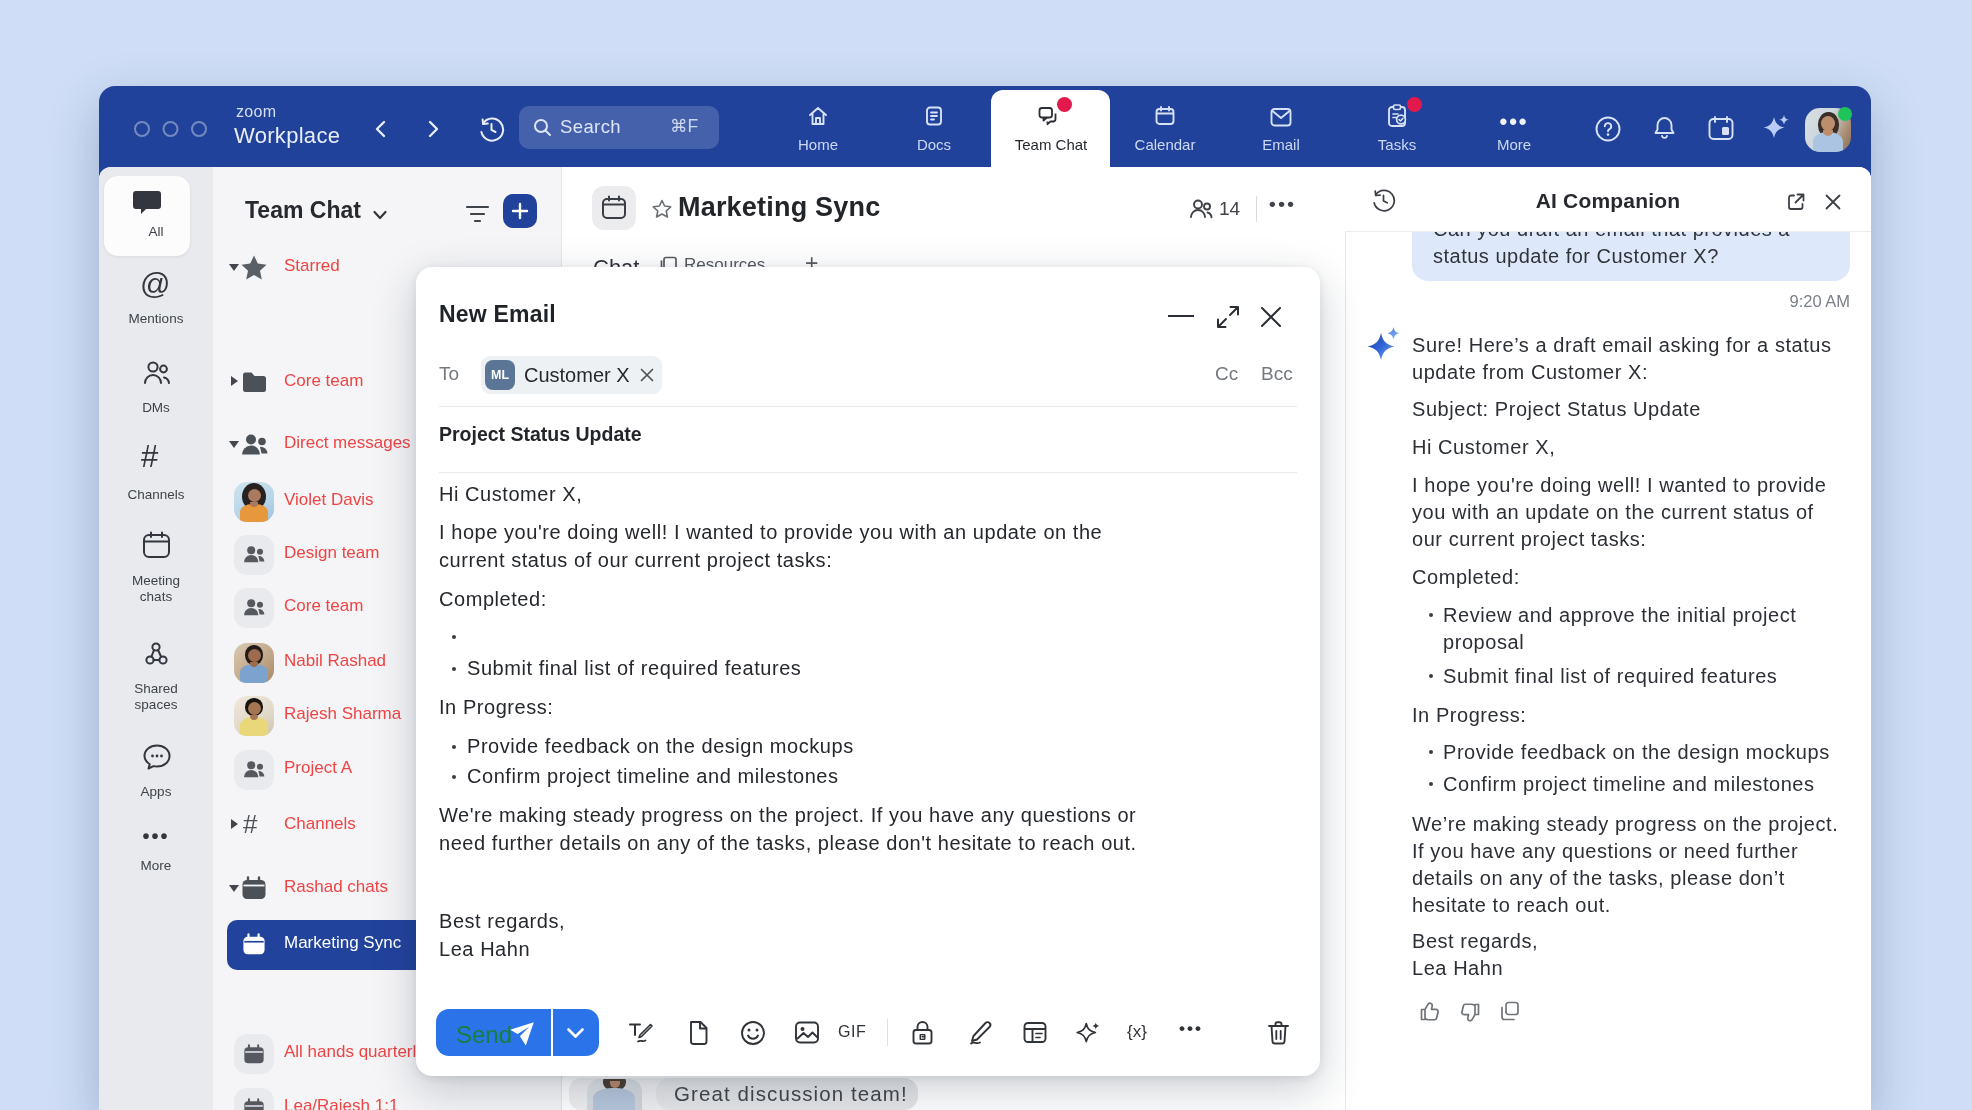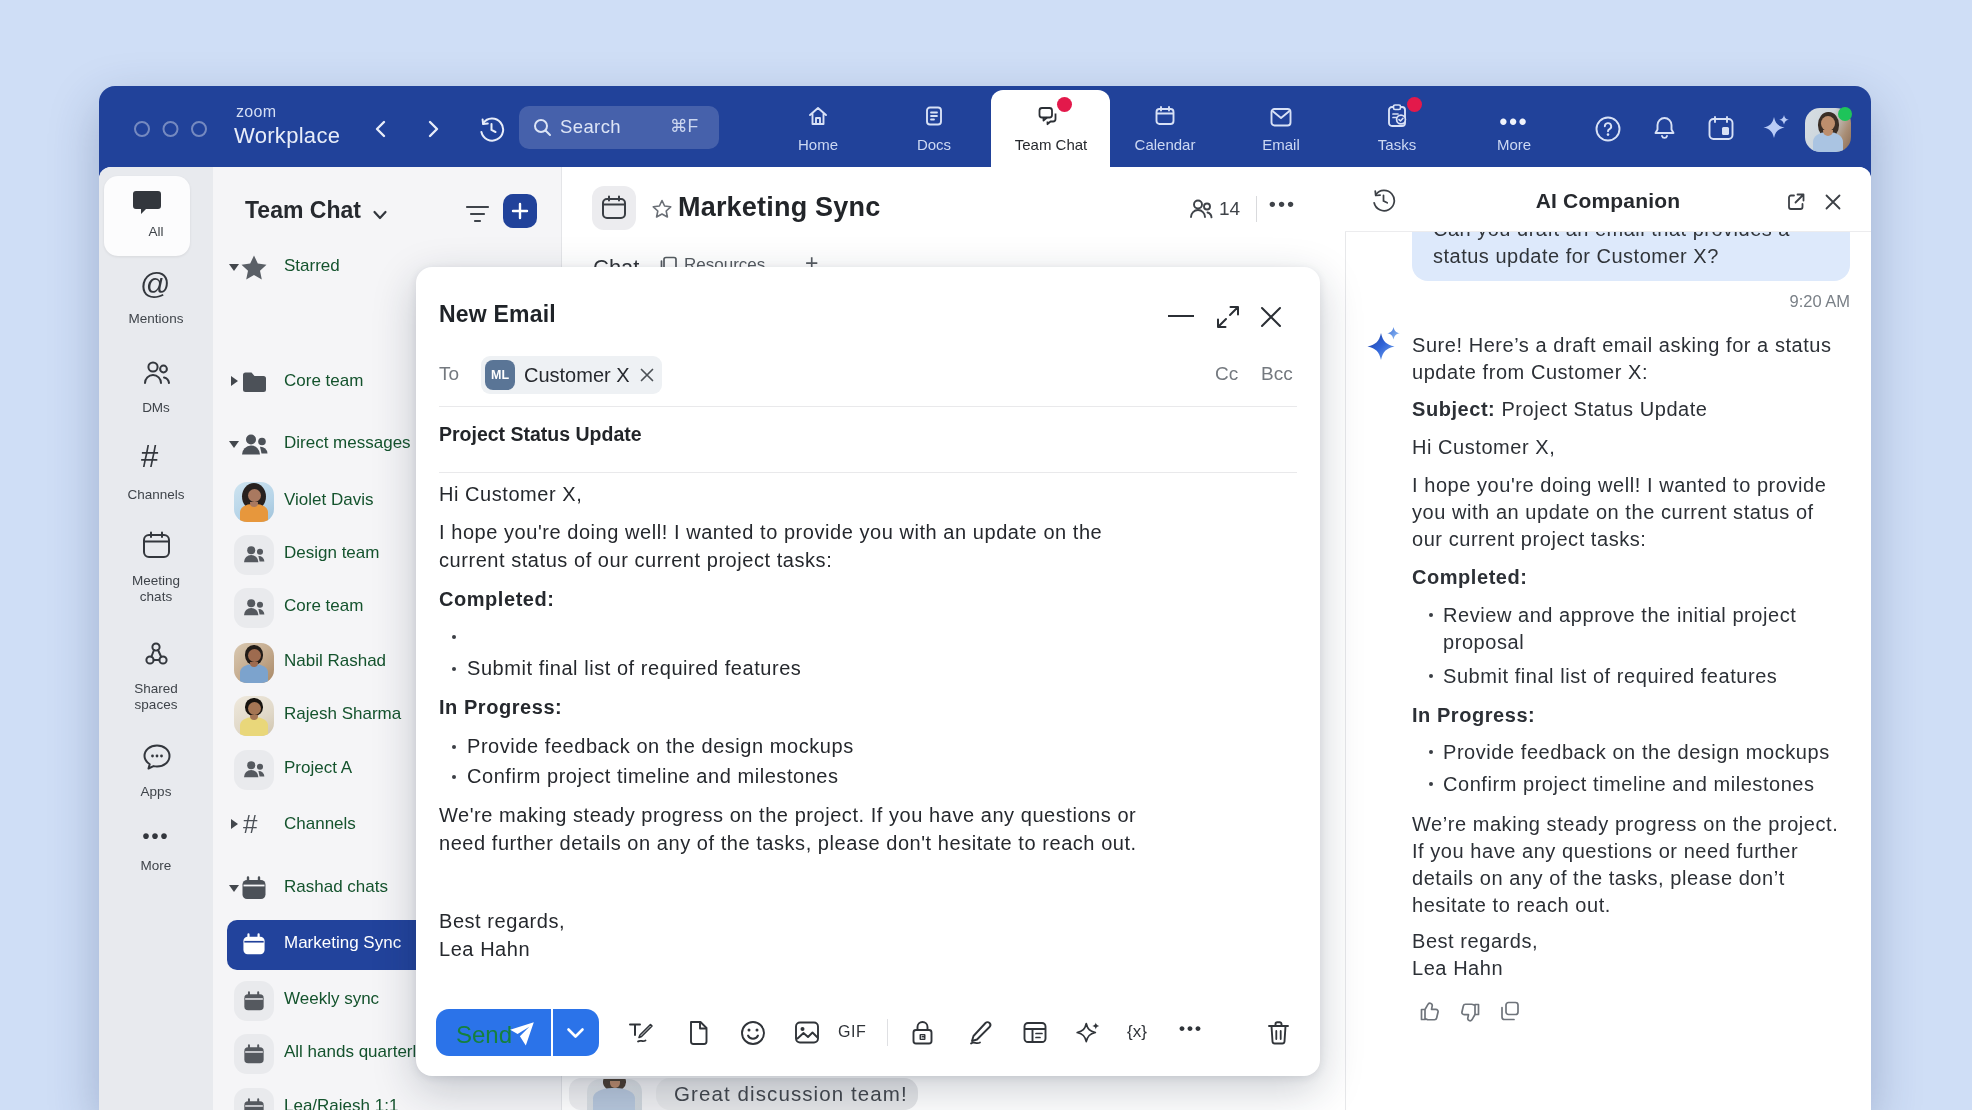--- a/index.html
+++ b/index.html
@@ -12,34 +12,34 @@
   .main { position:absolute; left:0; top:81px; width:1772px; height:943px;
           background:#fff; border-radius:12px 12px 0 0; overflow:hidden; }
   .rail { position:absolute; left:0; top:0; width:114px; height:943px; background:#e8eaee; }
   .chatlist { position:absolute; left:114px; top:0; width:349px; height:943px;
               background:#f5f5f7; border-right:1px solid #e4e5e8; }
   .aihead { position:absolute; left:1246px; top:0; width:526px; height:65px;
             background:#fff; border-bottom:1px solid #ececee; z-index:5; }
   .tblabel { position:absolute; font-size:15px; color:#ccd8f3; text-align:center; width:110px; }
   .raillabel { position:absolute; font-size:13.5px; color:#3f444a; text-align:center; width:114px; line-height:16px; }
   .row { position:absolute; left:128px; width:329px; height:50px; }
-  .rowlabel { position:absolute; left:57px; top:13px; font-size:17px; color:#14532d; white-space:nowrap; }
+  .rowlabel { position:absolute; left:57px; top:13px; font-size:17px; color:#ef4444; white-space:nowrap; }
   .avatar { position:absolute; left:7px; top:5px; width:40px; height:40px; border-radius:13px; overflow:hidden; }
   .gicon { position:absolute; left:7px; top:5px; width:40px; height:40px; border-radius:13px; background:#e9eaed;
            display:flex; align-items:center; justify-content:center; }
   .caret-d { position:absolute; left:2px; top:21px; width:0; height:0;
              border-left:5px solid transparent; border-right:5px solid transparent; border-top:7px solid #43474d; }
   .caret-r { position:absolute; left:4px; top:18px; width:0; height:0;
              border-top:5px solid transparent; border-bottom:5px solid transparent; border-left:7px solid #43474d; }
   .gix { position:absolute; left:11px; top:12px; }
   .modal { position:absolute; left:416px; top:267px; width:904px; height:809px; background:#fff;
            border-radius:16px; box-shadow:0 14px 44px rgba(25,35,60,.22), 0 2px 8px rgba(25,35,60,.10); z-index:50; }
   .mbody { position:absolute; left:23px; font-size:20px; letter-spacing:.55px; color:#25282d; line-height:27.5px; white-space:nowrap; }
   .aitxt { position:absolute; left:1313px; width:460px; font-size:20px; letter-spacing:.55px; color:#2c3036; line-height:27px; white-space:nowrap; }
-  .bold { font-weight:bold; }
+  .bold { font-weight:normal; }
   .bullet-dot { position:absolute; width:4px; height:4px; border-radius:50%; background:#3a3e44; }
   .tico { position:absolute; top:753px; }
 </style>
 </head>
 <body>
 <div class="win">
 
   <svg class="abs" style="left:34px;top:34px" width="82" height="18" viewBox="0 0 82 18">
     <circle cx="9" cy="9" r="7" fill="none" stroke="rgba(255,255,255,.38)" stroke-width="2"></circle>
     <circle cx="37.5" cy="9" r="7" fill="none" stroke="rgba(255,255,255,.38)" stroke-width="2"></circle>
@@ -285,30 +285,20 @@
       </svg>
       <div class="rowlabel">Rashad chats</div>
     </div>
     <div class="row" style="top:753px;background:#22439c;border-radius:10px">
       <svg class="gix" style="left:15px;top:13px" width="24" height="23" viewBox="0 0 26 25">
         <rect x="1.5" y="4" width="23" height="19" rx="4.5" fill="#fff"></rect>
         <path d="M7 1.5 V5 M18 1.5 V5" stroke="#fff" stroke-width="2.4" stroke-linecap="round"></path>
         <path d="M2.5 9.5 H23.5" stroke="#21419a" stroke-width="1.8"></path>
       </svg>
       <div class="rowlabel" style="color:#fff">Marketing Sync</div>
-    </div>
-    <div class="row" style="top:809px">
-      <div class="gicon">
-          <svg width="22" height="21" viewBox="0 0 26 25">
-        <rect x="1.5" y="4" width="23" height="19" rx="4.5" fill="#55595f"></rect>
-        <path d="M7 1.5 V5 M18 1.5 V5" stroke="#55595f" stroke-width="2.4" stroke-linecap="round"></path>
-        <path d="M2.5 9.5 H23.5" stroke="#e9eaed" stroke-width="1.8"></path>
-      </svg>
-        </div>
-      <div class="rowlabel">Weekly sync</div>
     </div>
     <div class="row" style="top:862px">
       <div class="gicon">
           <svg width="22" height="21" viewBox="0 0 26 25">
         <rect x="1.5" y="4" width="23" height="19" rx="4.5" fill="#55595f"></rect>
         <path d="M7 1.5 V5 M18 1.5 V5" stroke="#55595f" stroke-width="2.4" stroke-linecap="round"></path>
         <path d="M2.5 9.5 H23.5" stroke="#e9eaed" stroke-width="1.8"></path>
       </svg>
         </div>
       <div class="rowlabel">All hands quarterly</div>

